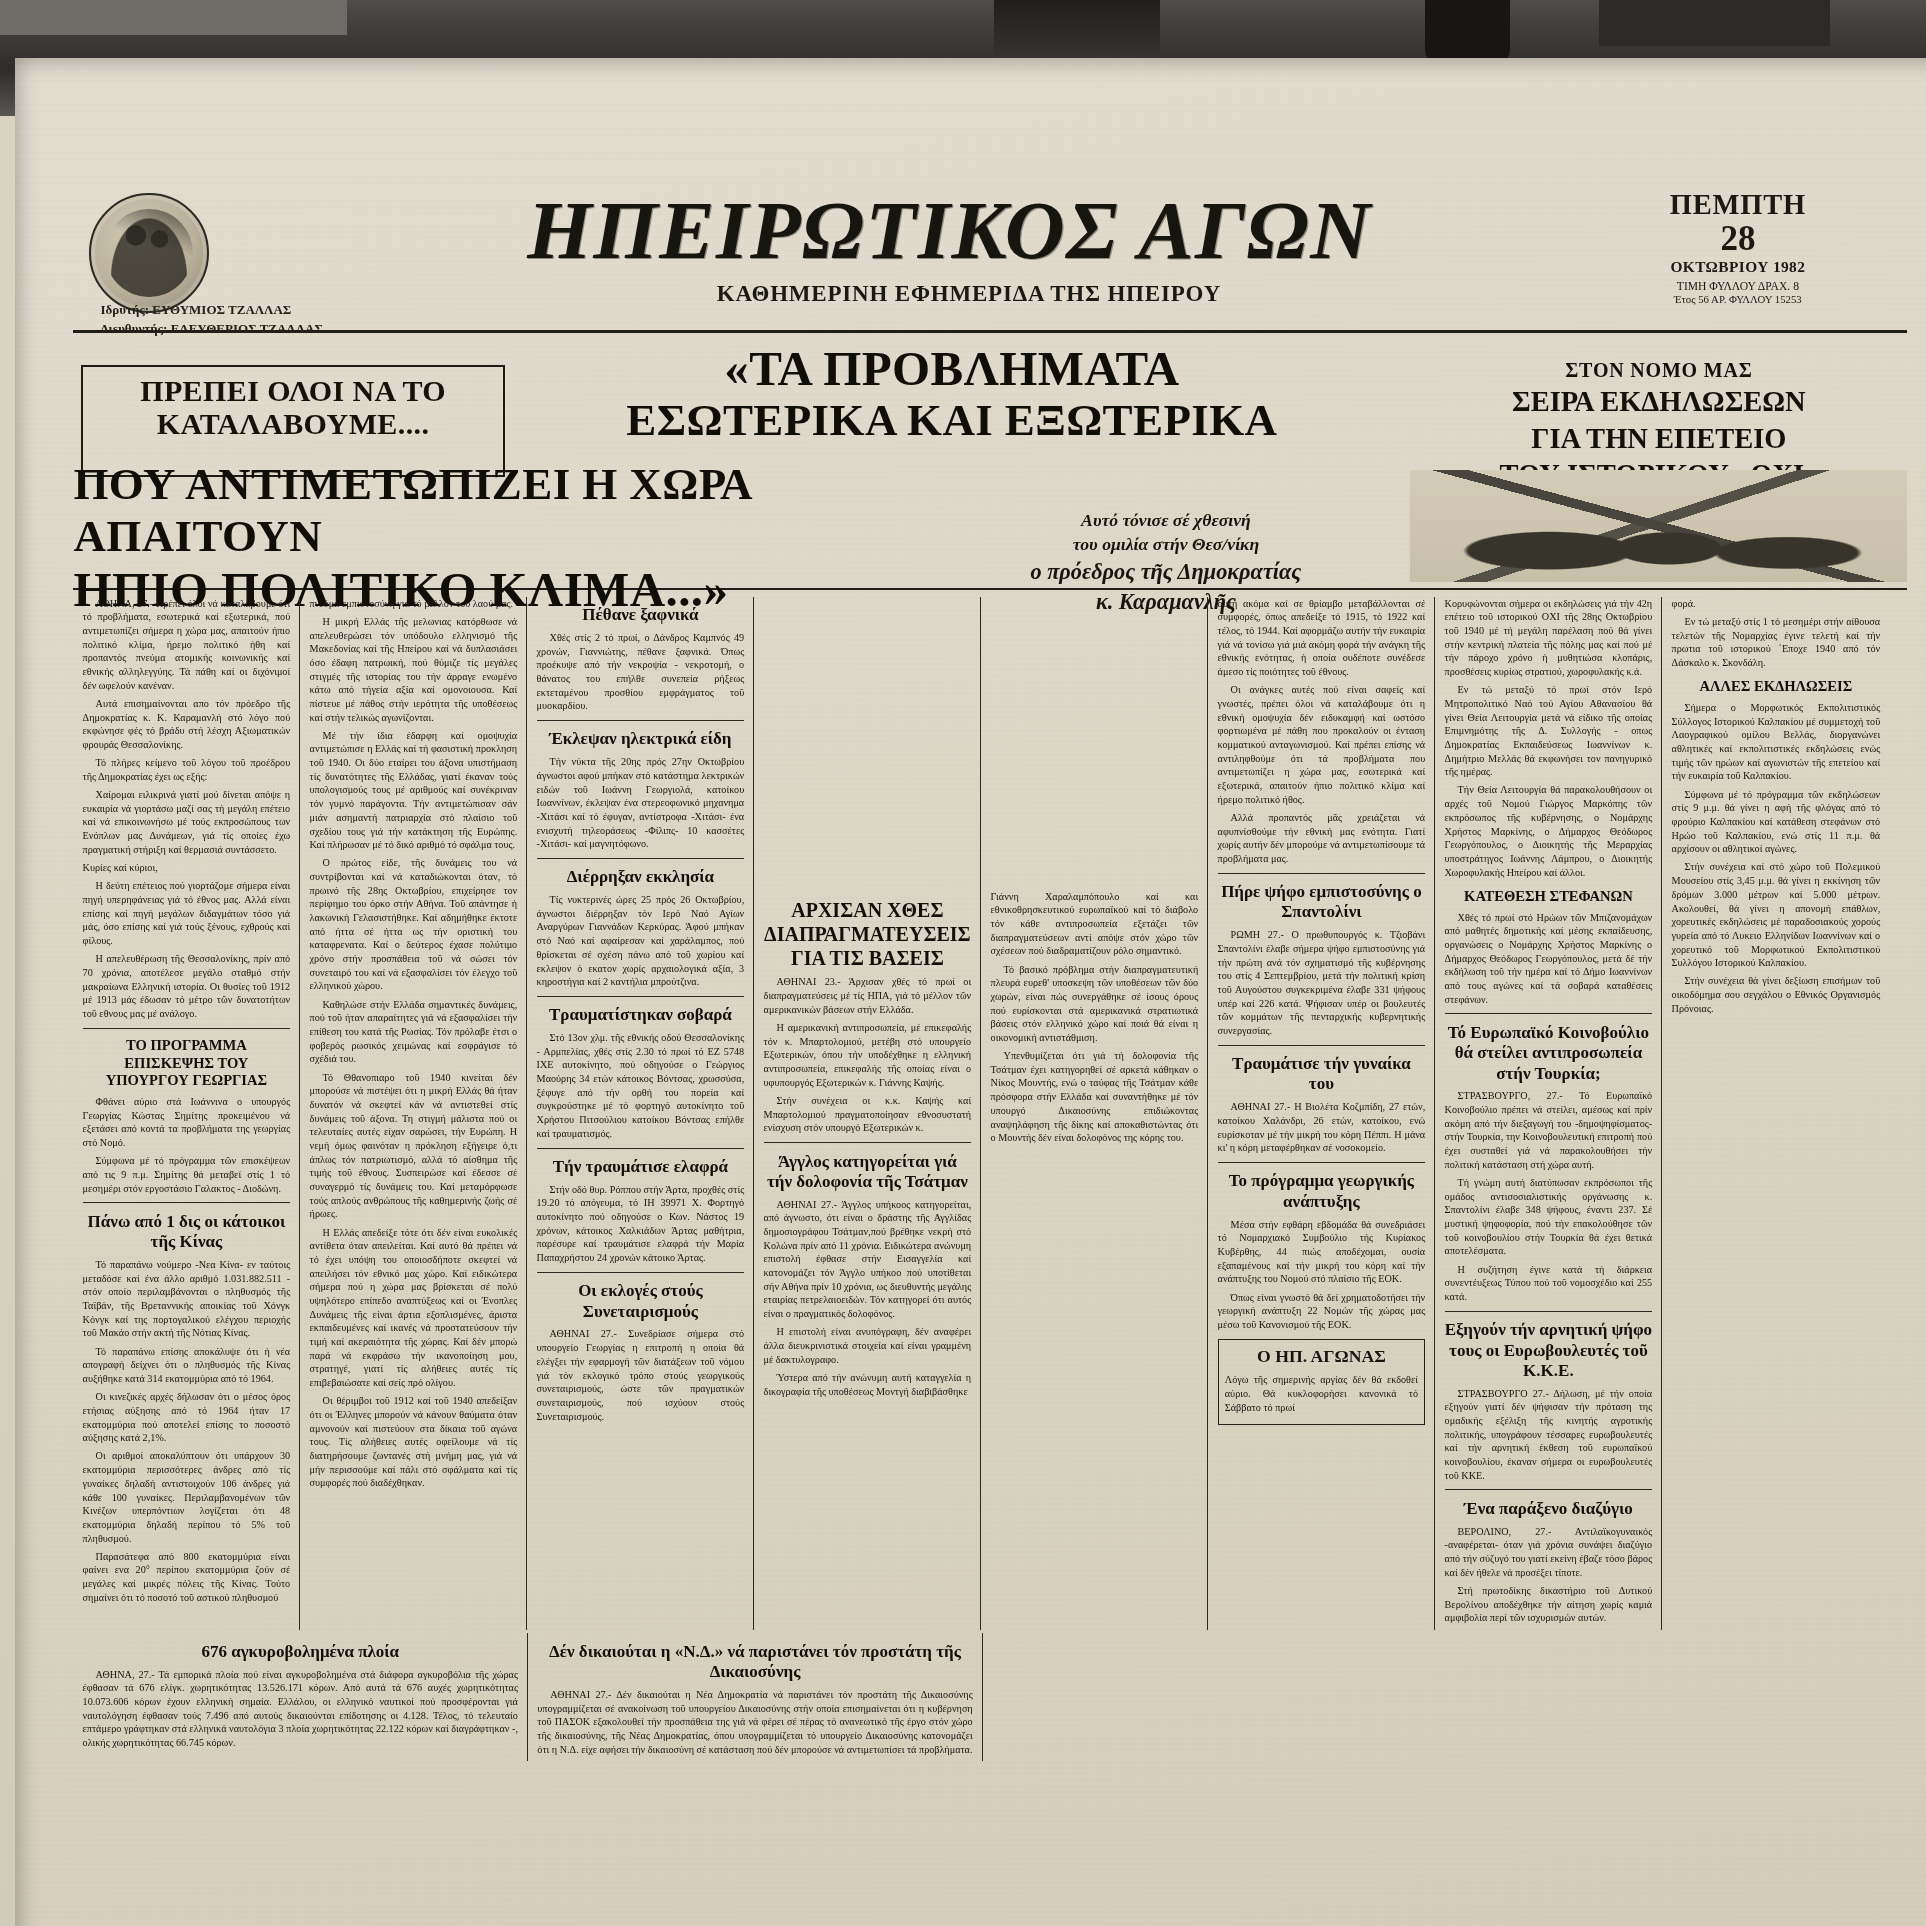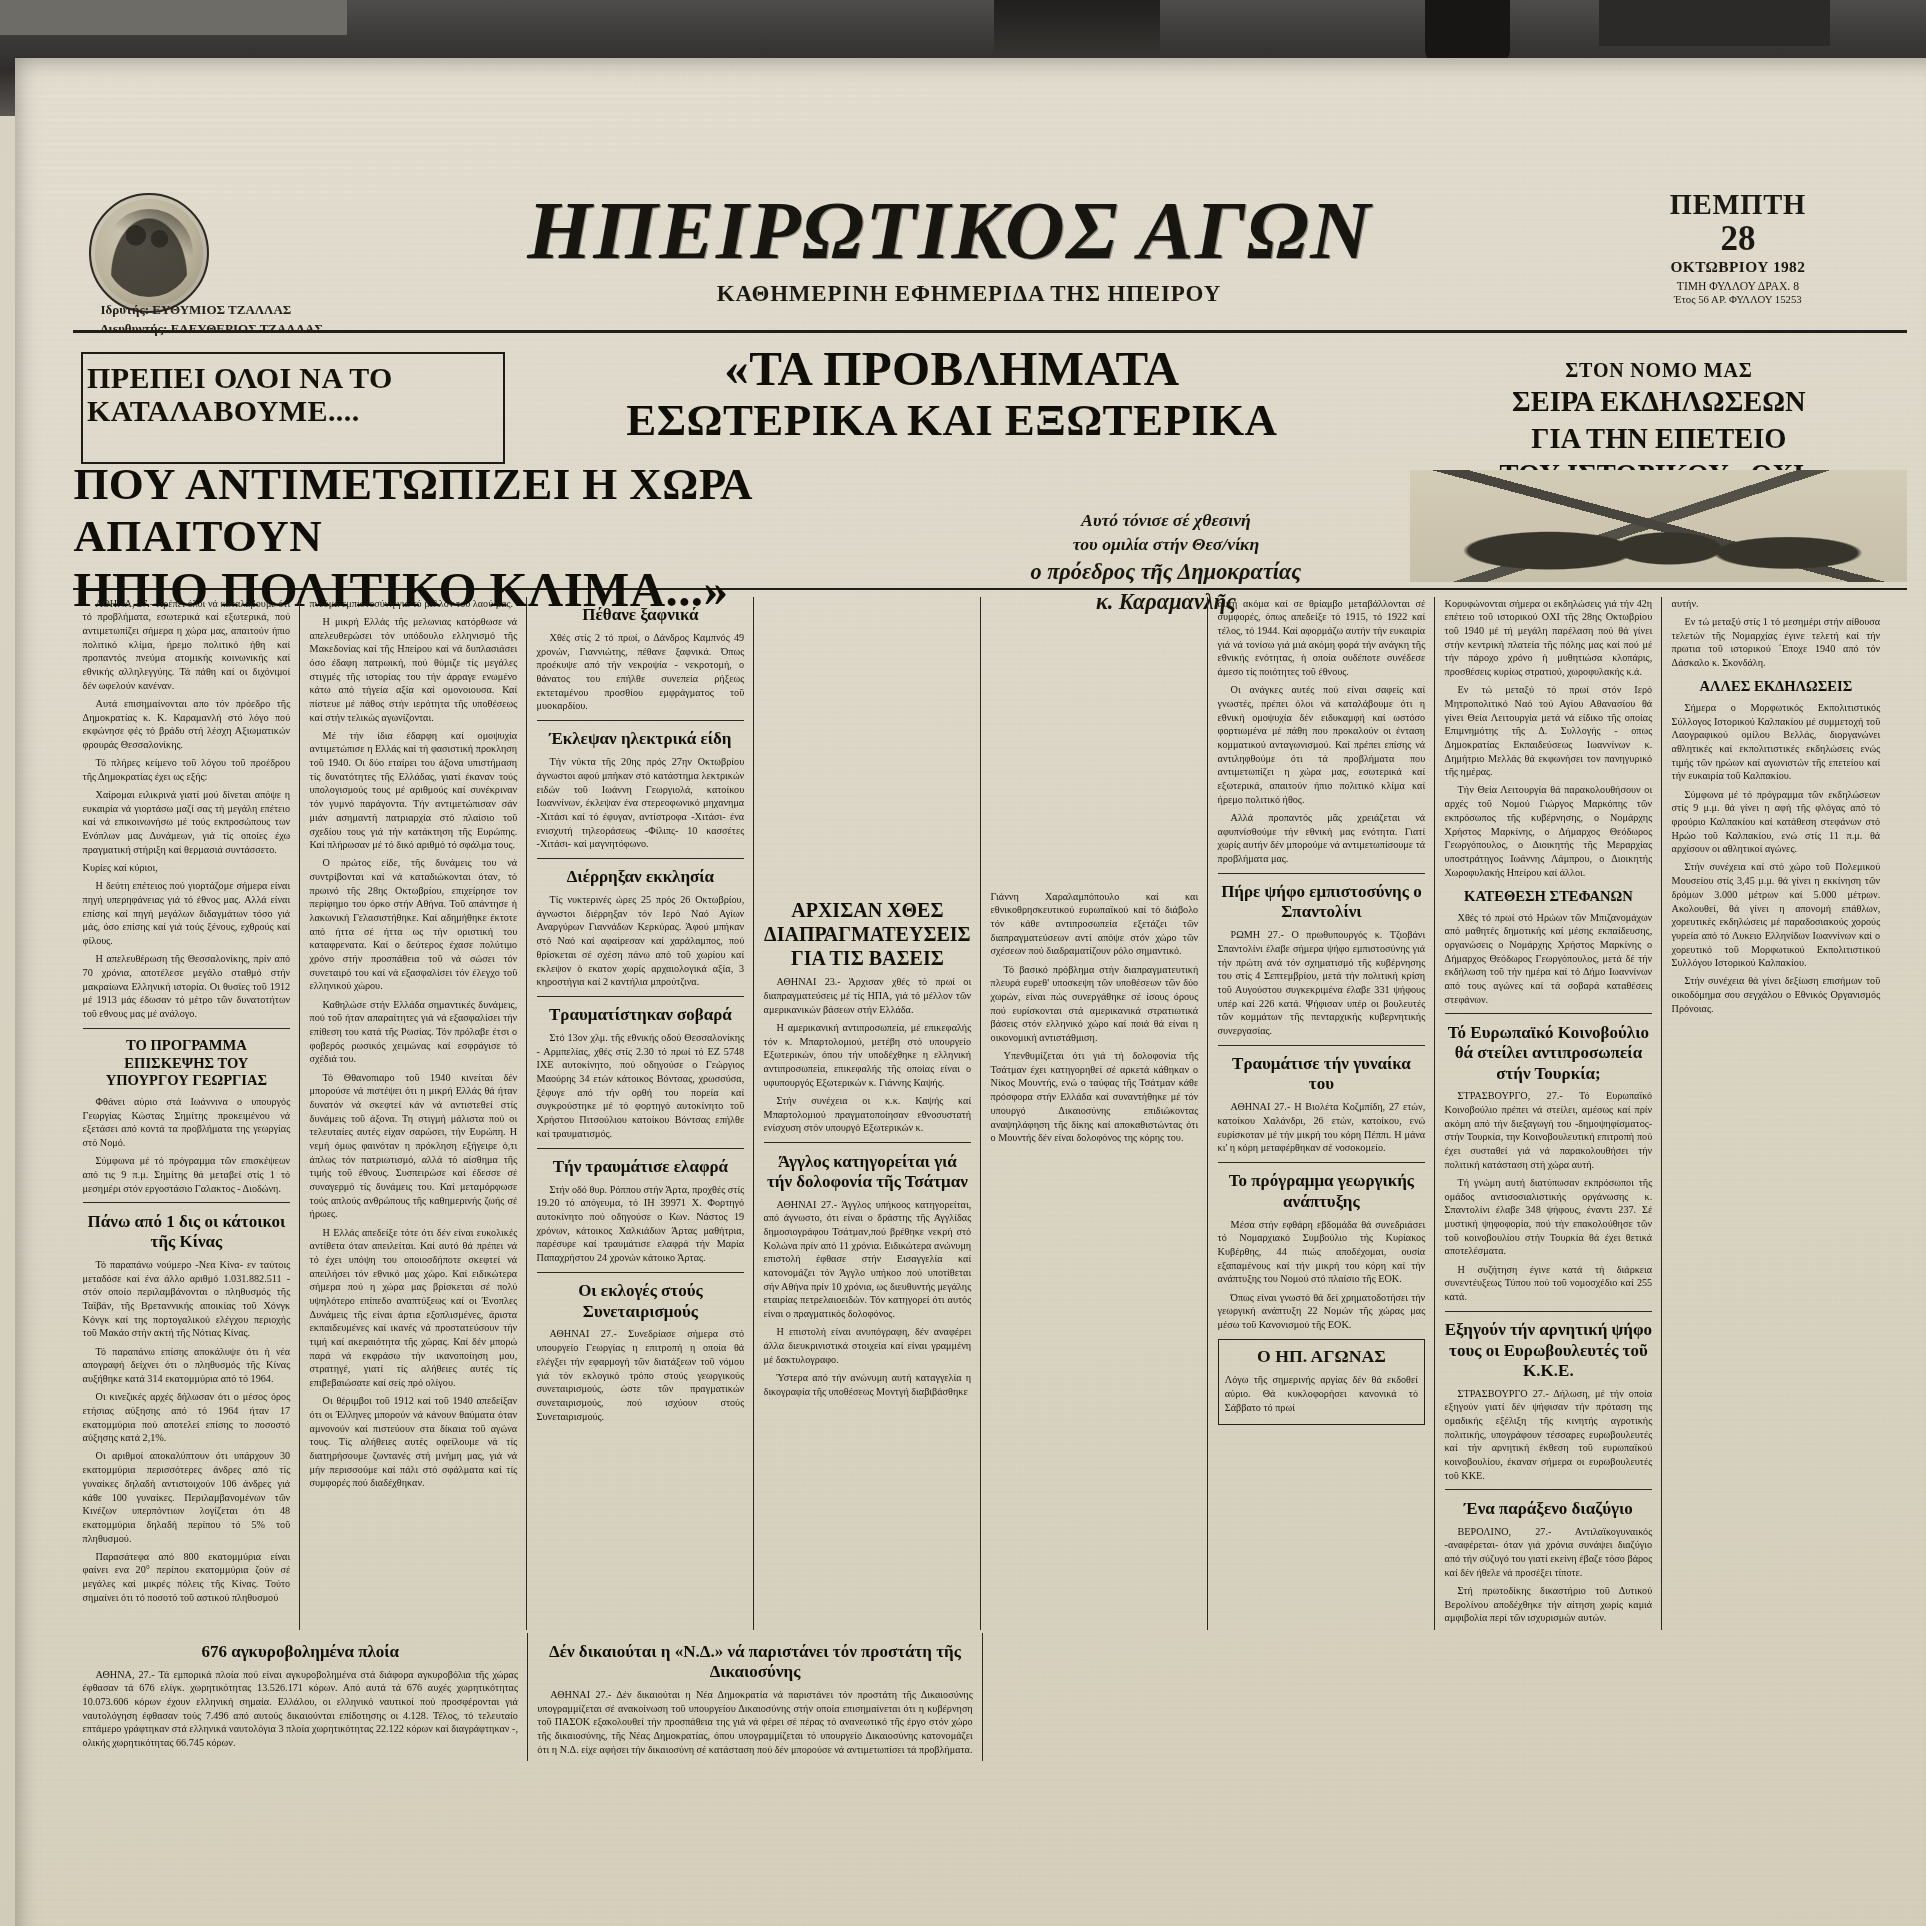--- a/index.html
+++ b/index.html
@@ -59,22 +59,22 @@
   .pub-right .day{font-size:28.5px;font-weight:bold;letter-spacing:0.8px;}
   .pub-right .date{font-size:35px;font-weight:bold;line-height:1.05;}
   .pub-right .month{font-size:15.4px;font-weight:bold;letter-spacing:0.4px;}
   .pub-right .price{font-size:11.6px;margin-top:3.9px;}
   .pub-right .issue{font-size:10.8px;}
   .rule{height:2.7px;background:#201e18;margin:6.2px 0 0;}
   .rule.thin{height:1.5px;}
   
   .headzone{position:relative;margin-top:10px;height:239px;}
   .boxed-left{
-    position:absolute;left:7.7px;top:9px;width:424px;height:112px;
-    border:2.3px solid #1d1b15;padding:7px 3.9px;box-sizing:border-box;
+    position:absolute;left:7.7px;top:22px;width:424px;height:112px;
+    border:2.3px solid #1d1b15;padding:7px 3.9px;box-sizing:border-box;text-align:center;
     font-weight:bold;font-size:30px;line-height:1.12;color:#151309;letter-spacing:0.4px;
   }
   .head-big{
     position:absolute;left:447px;top:0;width:863px;text-align:center;
     font-weight:bold;color:#100e08;line-height:1.08;letter-spacing:0.4px;
   }
   .head-big .l1{font-size:49px;}
   .head-big .l2{font-size:45px;}
   .head-wide{
     position:absolute;left:0;top:116px;width:898px;
@@ -301,21 +301,21 @@
           <div class="divider"></div>
           <h2 class="col-head">Εξηγούν τήν αρνητική ψήφο τους οι Ευρωβουλευτές τοῦ Κ.Κ.Ε.</h2>
           <p>ΣΤΡΑΣΒΟΥΡΓΟ 27.- Δήλωση, μέ τήν οποία εξηγούν γιατί δέν ψήφισαν τήν πρόταση της ομαδικής εξέλιξη τῆς κινητής αγροτικής πολιτικής, υπογράφουν τέσσαρες ευρωβουλευτές καί τήν αρνητική έκθεση τοῦ ευρωπαϊκού κοινοβουλίου, έκαναν σήμερα οι ευρωβουλευτές τοῦ ΚΚΕ.</p>
           <div class="divider"></div>
           <h2 class="col-head">Ένα παράξενο διαζύγιο</h2>
           <p>ΒΕΡΟΛΙΝΟ, 27.- Αντιλαϊκογυναικός -αναφέρεται- όταν γιά χρόνια συνάψει διαζύγιο από τήν σύζυγό του γιατί εκείνη έβαζε τόσο βάρος καί δέν ήθελε νά προσέξει τίποτε.</p>
           <p>Στή πρωτοδίκης δικαστήριο τοῦ Δυτικού Βερολίνου αποδέχθηκε τήν αίτηση χωρίς καμιά αμφιβολία περί τῶν ισχυρισμών αυτών.</p>
         </div>
 
         <div class="col">
-          <p class="noind">αυτήν.</p>
+          <p class="noind">φορά.</p>
           <p>Εν τώ μεταξύ στίς 1 τό μεσημέρι στήν αίθουσα τελετών τῆς Νομαρχίας έγινε τελετή καί τήν πρωτια τοῦ ιστορικού ΄Εποχε 1940 από τόν Δάσκαλο κ. Σκονδάλη.</p>
           <h2 class="col-head sm">ΑΛΛΕΣ ΕΚΔΗΛΩΣΕΙΣ</h2>
           <p>Σήμερα ο Μορφωτικός Εκπολιτιστικός Σύλλογος Ιστορικού Καλπακίου μέ συμμετοχή τοῦ Λαογραφικού ομίλου Βελλάς, διοργανώνει αθλητικές καί εκπολιτιστικές εκδηλώσεις ενώς τιμής τῶν ηρώων καί αγωνιστών τῆς επετείου καί τήν ευκαιρία τοῦ Καλπακίου.</p>
           <p>Σύμφωνα μέ τό πρόγραμμα τῶν εκδηλώσεων στίς 9 μ.μ. θά γίνει η αφή τῆς φλόγας από τό φρούριο Καλπακίου καί κατάθεση στεφάνων στό Ηρώο τοῦ Καλπακίου, ενώ στίς 11 π.μ. θά αρχίσουν οι αθλητικοί αγώνες.</p>
           <p>Στήν συνέχεια καί στό χώρο τοῦ Πολεμικού Μουσείου στίς 3,45 μ.μ. θά γίνει η εκκίνηση τῶν δρόμων 3.000 μέτρων καί 5.000 μέτρων. Ακολουθεί, θά γίνει η απονομή επάθλων, χορευτικές εκδηλώσεις μέ παραδοσιακούς χορούς γυρεία από τό Λυκειο Ελληνίδων Ιωαννίνων καί ο χορευτικό τοῦ Μορφωτικού Εκπολιτιστικού Συλλόγου Ιστορικού Καλπακίου.</p>
           <p>Στήν συνέχεια θά γίνει δεξίωση επισήμων τοῦ οικοδόμημα σου σεγχάλου ο Εθνικός Οργανισμός Πρόνοιας.</p>
         </div>
       </div>
 
       <div style="display:flex;margin-top:3.9px">

